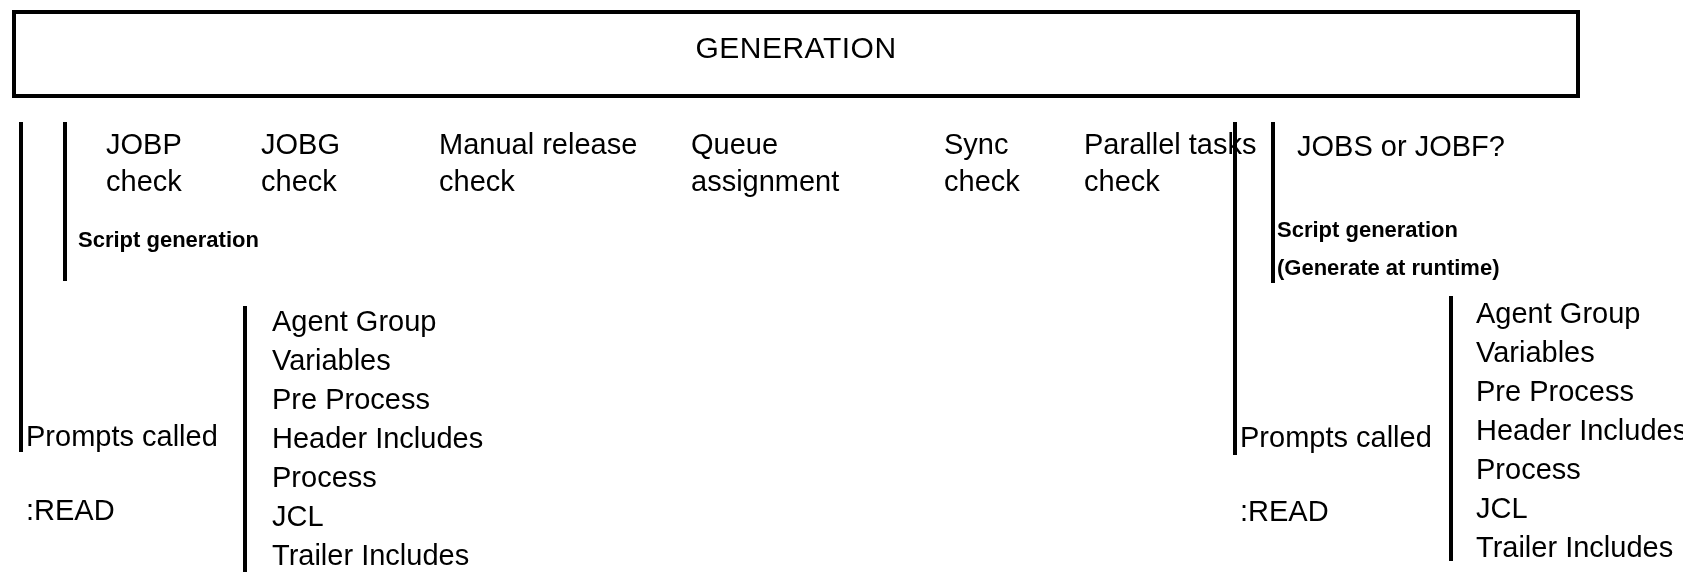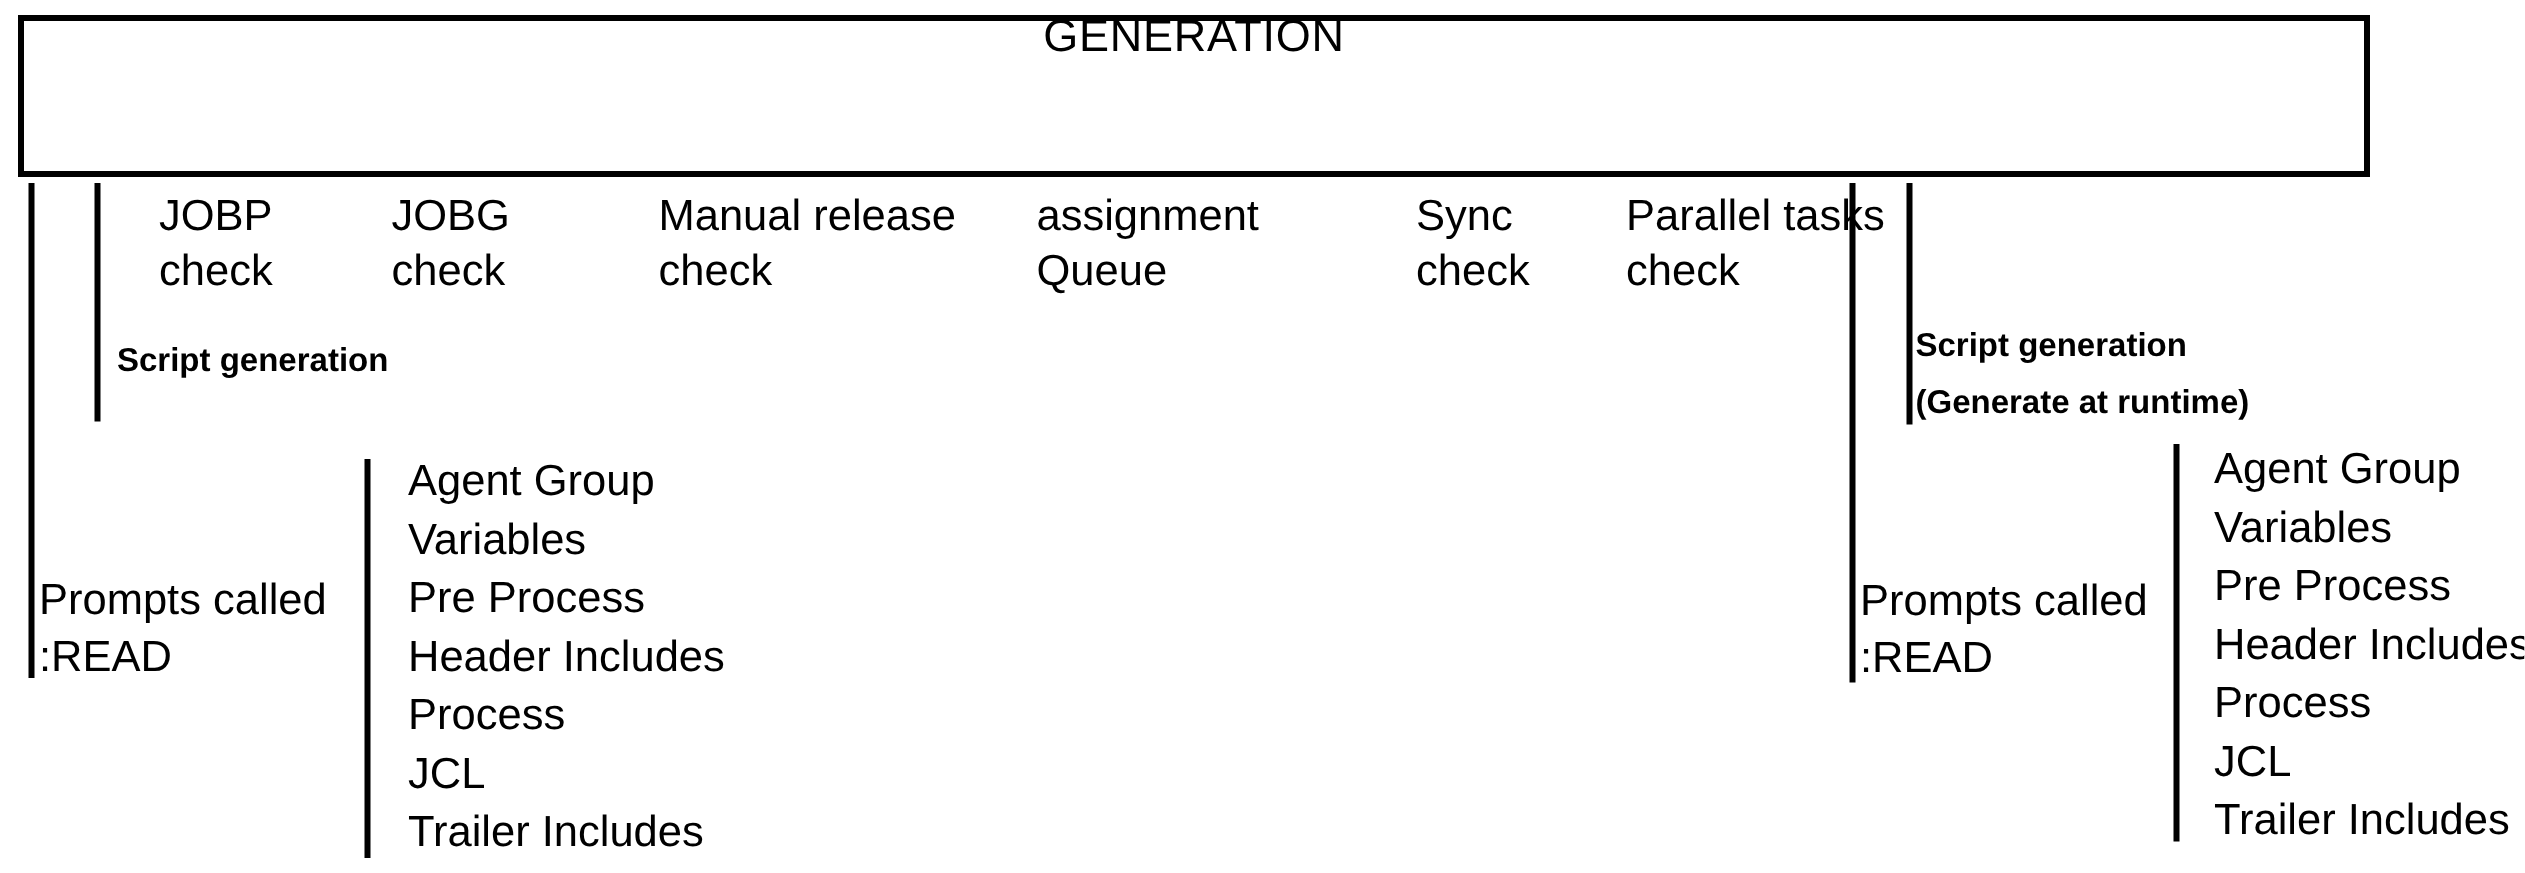--- a/index.html
+++ b/index.html
@@ -14,25 +14,25 @@
     background: #ffffff;
     font-family: "Liberation Sans", sans-serif;
     color: #000000;
     overflow: hidden;
   }
   .gen-box {
     position: absolute;
     left: 12px;
     top: 10px;
     width: 1568px;
-    height: 108px;
+    height: 88px;
     border: 4px solid #000000;
     box-sizing: border-box;
     display: flex;
-    align-items: flex-start;
+    align-items: center;
     justify-content: center;
   }
   .gen-title {
     font-size: 30px;
     letter-spacing: 0.5px;
     transform: translateY(-6px);
   }
   .vline {
     position: absolute;
     width: 4px;
@@ -68,21 +68,21 @@
   }
   .script-gen span { display: block; }
   #script-gen-left  { left: 78px;   top: 221px; }
   #script-gen-right { left: 1277px; top: 211px; }
   .prompts {
     position: absolute;
     font-size: 29px;
     line-height: 38px;
     white-space: nowrap;
   }
-  .prompts span { display: block; }
+  .prompts span { display: block; margin-top: 36px; }
   #prompts-left  { left: 26px;   top: 381px; }
   #prompts-right { left: 1240px; top: 382px; }
   .section-list {
     position: absolute;
     font-size: 29px;
     line-height: 39px;
     white-space: nowrap;
   }
   .section-list div { display: block; margin-left: 20px; }
   #sections-left  { left: 252px;  top: 302px; }
@@ -110,32 +110,35 @@
   </div>
   <div class="check-label" id="check-jobg">
     <span>JOBG</span>
     <span>check</span>
   </div>
   <div class="check-label" id="check-manual">
     <span>Manual release</span>
     <span>check</span>
   </div>
   <div class="check-label" id="check-queue">
+    <span>Queue</span>
     <span>assignment</span>
-    <span>Queue</span>
   </div>
   <div class="check-label" id="check-sync">
     <span>Sync</span>
     <span>check</span>
   </div>
   <div class="check-label" id="check-parallel">
     <span>Parallel tasks</span>
     <span>check</span>
   </div>
 
+  <div class="check-label" id="jobs-question">
+    <span>JOBS or JOBF?</span>
+  </div>
 
   <div class="script-gen" id="script-gen-left">
     <span>Script generation</span>
   </div>
   <div class="script-gen" id="script-gen-right">
     <span>Script generation</span>
     <span>(Generate at runtime)</span>
   </div>
 
   <div class="prompts" id="prompts-left">

